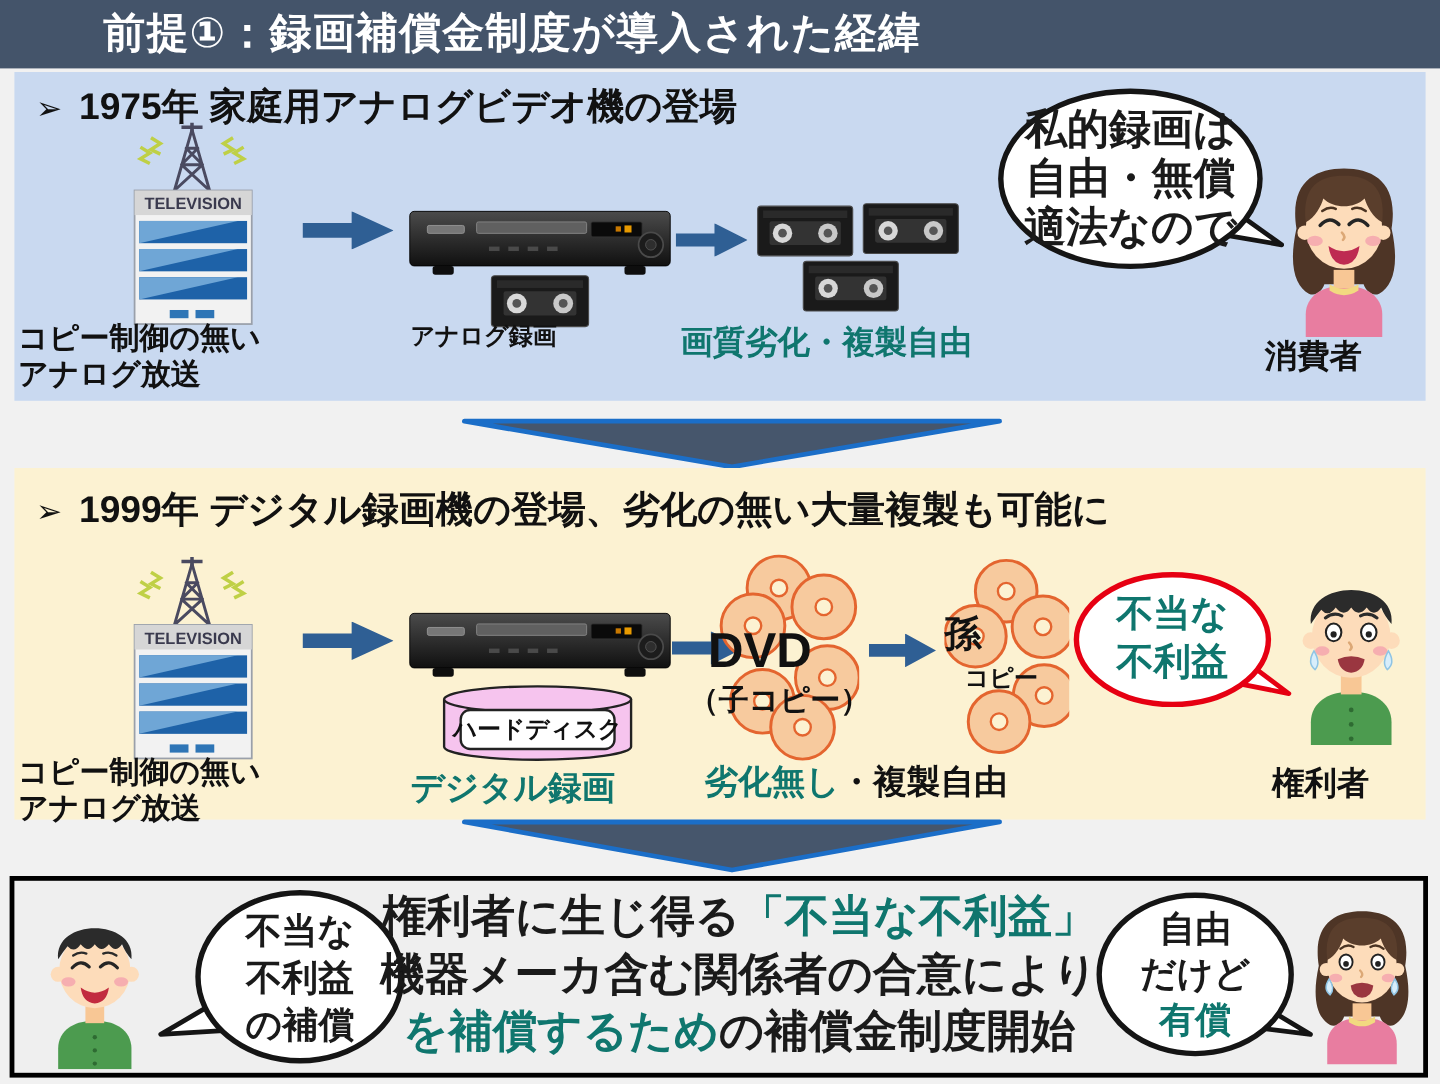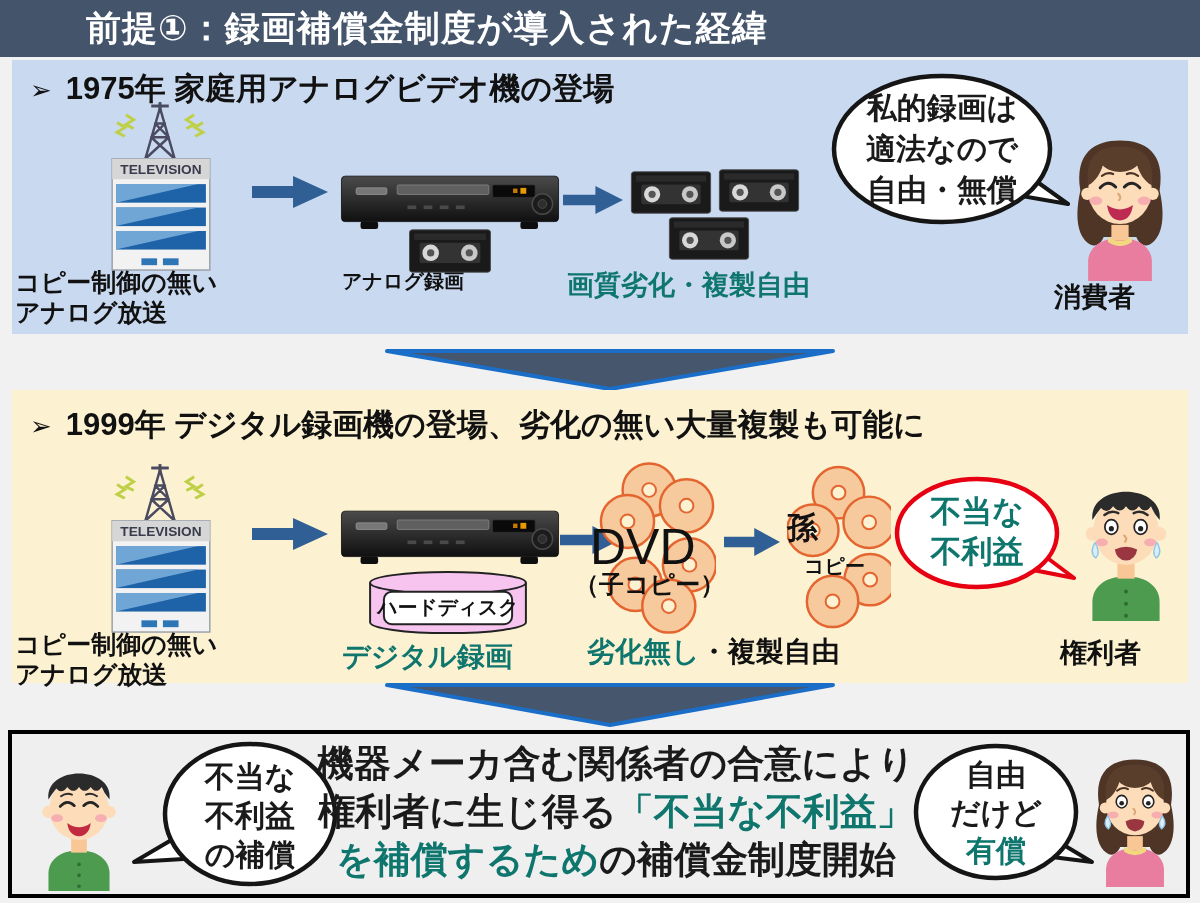--- a/index.html
+++ b/index.html
@@ -136,24 +136,24 @@
       <circle cx="66" cy="27" r="9" fill="#C8C8C8"></circle>
         <circle cx="66" cy="27" r="4" fill="#555"></circle>
     </svg>
     <div class="lbl red" style="left:555px;top:210px;width:280px;font-size:27px;">画質劣化・複製自由</div>
 
     <div class="bubble" style="left:818px;top:12px;width:240px;height:162px;">
       <svg width="240" height="162" viewBox="0 0 240 162">
         <path d="M185,94 L238,132 L168,120 Z" fill="#FFF" stroke="#151515" stroke-width="4" stroke-linejoin="round"></path>
         <ellipse cx="112" cy="77" rx="108" ry="73" fill="#FFF" stroke="#151515" stroke-width="4.5"></ellipse>
       </svg>
-      <div class="btxt" style="left:0;top:15px;width:224px;font-size:30px;line-height:41px;">
+      <div class="btxt" style="left:0;top:15px;width:224px;font-size:35px;line-height:41px;">
         <div>私的録画は</div>
+        <div>自由・無償</div>
         <div>適法なので</div>
-        <div>自由・無償</div>
       </div>
     </div>
 
     <svg class="abs" style="left:1052px;top:70px;" width="112" height="151" viewBox="0 0 130 175">
       <path d="M19,70 C12,26 36,12 65,12 C94,12 118,26 111,70 C119,106 112,126 99,133 C92,136 86,130 84,124 L46,124 C44,130 38,136 31,133 C18,126 11,106 19,70 Z" fill="#4E3526"></path>
       <path d="M28,175 L28,153 C28,135 45,126 59,126 L71,126 C85,126 102,135 102,153 L102,175 Z" fill="#E87DA0"></path>
       <rect x="55" y="110" width="20" height="18" fill="#F8C795"></rect>
       <path d="M51,124 Q65,133 79,124 L79,130 Q65,139 51,130 Z" fill="#F2D980"></path>
       <circle cx="27" cy="74" r="7" fill="#FDDCBA"></circle>
         <circle cx="103" cy="74" r="7" fill="#FDDCBA"></circle>
@@ -249,21 +249,21 @@
         <circle cx="30" cy="62" r="27" fill="#F7CA9E"></circle>
           <circle cx="30" cy="62" r="7" fill="#FCF2D2" stroke-width="2"></circle>
         <circle cx="93" cy="106" r="27" fill="#F7CA9E"></circle>
           <circle cx="93" cy="106" r="7" fill="#FCF2D2" stroke-width="2"></circle>
         <circle cx="38" cy="126" r="27" fill="#F7CA9E"></circle>
           <circle cx="38" cy="126" r="7" fill="#FCF2D2" stroke-width="2"></circle>
         <circle cx="72" cy="148" r="27" fill="#F7CA9E"></circle>
           <circle cx="72" cy="148" r="7" fill="#FCF2D2" stroke-width="2"></circle>
       </g>
     </svg>
-    <div class="lbl" style="left:578px;top:128px;width:134px;font-size:50px;font-weight:400;">DVD</div>
+    <div class="lbl" style="left:578px;top:128px;width:134px;font-size:41px;font-weight:700;">DVD</div>
     <div class="lbl" style="left:562px;top:180px;width:166px;font-size:25px;">（子コピー）</div>
 
     <div class="arrow" style="left:712px;top:138px;width:56px;height:28px;"></div>
 
     <svg class="abs" style="left:775px;top:75px;" width="104" height="168" viewBox="0 0 105 170">
       <g stroke="#E4652F" stroke-width="2.5">
         <circle cx="52" cy="28" r="26" fill="#F7CA9E"></circle>
           <circle cx="52" cy="28" r="7" fill="#FCF2D2" stroke-width="2"></circle>
         <circle cx="83" cy="58" r="26" fill="#F7CA9E"></circle>
           <circle cx="83" cy="58" r="7" fill="#FCF2D2" stroke-width="2"></circle>
@@ -350,22 +350,22 @@
         <ellipse cx="120" cy="74" rx="85" ry="70" fill="#FFF" stroke="#151515" stroke-width="4.5"></ellipse>
       </svg>
       <div class="btxt" style="left:40px;top:17px;width:160px;font-size:30px;line-height:39px;">
         <div>不当な</div>
         <div>不利益</div>
         <div>の補償</div>
       </div>
     </div>
 
     <div class="concl-text">
+      <div><span>権利者に生じ得る</span><span class="red">「不当な不利益」</span></div>
       <div>機器メーカ含む関係者の合意により</div>
-      <div><span>権利者に生じ得る</span><span class="red">「不当な不利益」</span></div>
       <div><span class="red">を補償するため</span><span>の補償金制度開始</span></div>
     </div>
 
     <div class="bubble" style="left:900px;top:8px;width:184px;height:148px;">
       <svg width="184" height="148" viewBox="0 0 184 148">
         <path d="M130,90 L180,120 L116,112 Z" fill="#FFF" stroke="#151515" stroke-width="4" stroke-linejoin="round"></path>
         <ellipse cx="84" cy="70" rx="80" ry="66" fill="#FFF" stroke="#151515" stroke-width="4.5"></ellipse>
       </svg>
       <div class="btxt" style="left:0;top:14px;width:168px;font-size:30px;line-height:38px;">
         <div>自由</div>

